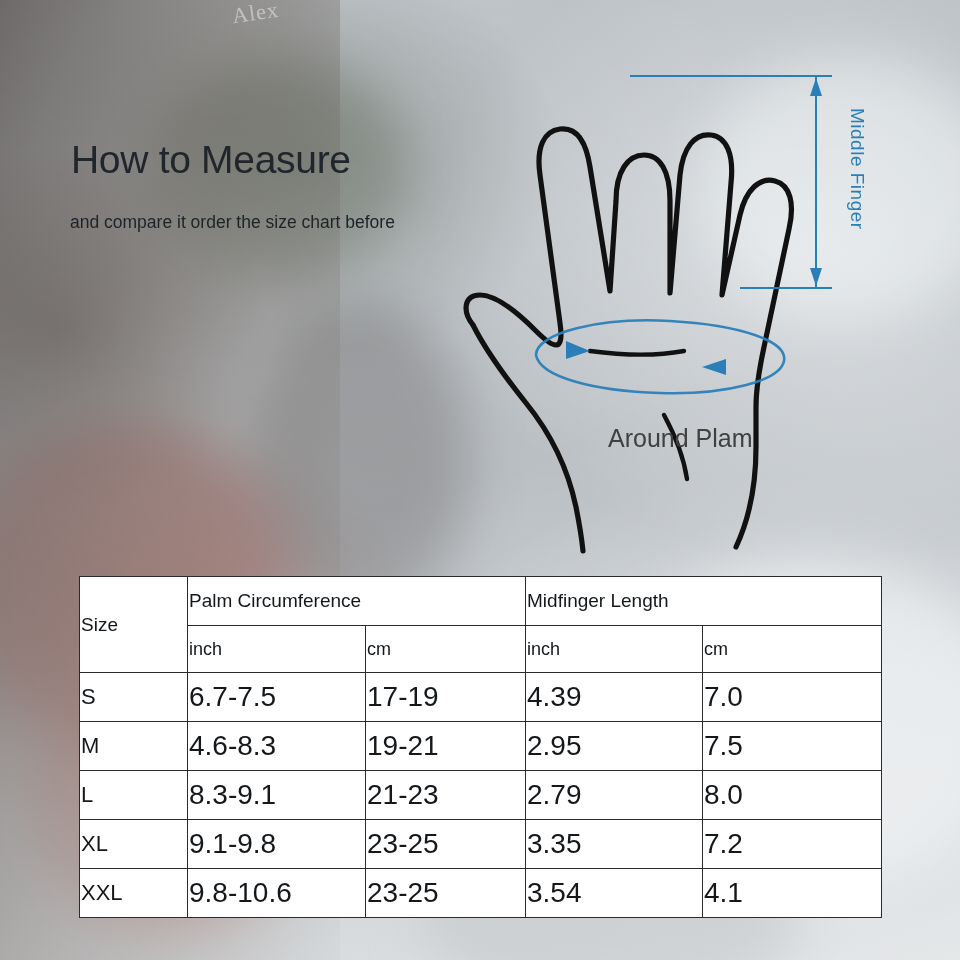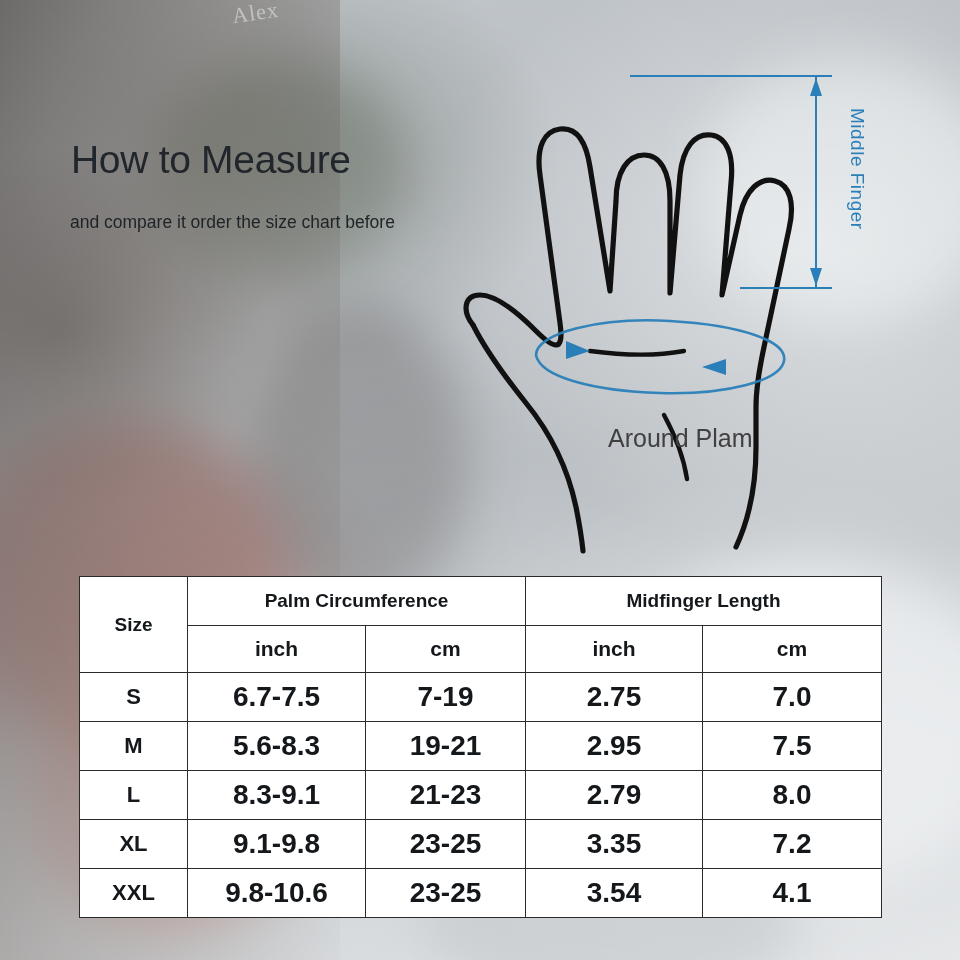--- a/index.html
+++ b/index.html
@@ -123,34 +123,34 @@
     top: 576px;
     width: 802px;
   }
   table.size-table {
     border-collapse: collapse;
     width: 802px;
     table-layout: fixed;
   }
   table.size-table td, table.size-table th {
     border: 1px solid #2b2b2b;
-    text-align: center;
+    text-align: left;
     color: #14181b;
     background: #ffffff;
-    font-weight: bold;
+    font-weight: normal;
   }
   .hdr-row th {
     background: #9c9c9c;
     font-weight: bold;
     font-size: 19px;
     height: 46px;
     color: #16191c;
   }
   .sub-row td {
-    font-size: 21px;
+    font-size: 18px;
     height: 44px;
   }
   .data-row td {
     font-size: 28px;
     height: 46px;
   }
   .data-row td.size-cell {
     font-size: 22px;
   }
   .col-size { width: 108px; }
@@ -258,27 +258,27 @@
           <td>inch</td>
           <td>cm</td>
           <td>inch</td>
           <td>cm</td>
         </tr>
       </thead>
       <tbody>
         <tr class="data-row">
           <td class="size-cell">S</td>
           <td>6.7-7.5</td>
-          <td>7-19</td>
-          <td>2.75</td>
+          <td>17-19</td>
+          <td>4.39</td>
           <td>7.0</td>
         </tr>
         <tr class="data-row">
           <td class="size-cell">M</td>
-          <td>5.6-8.3</td>
+          <td>4.6-8.3</td>
           <td>19-21</td>
           <td>2.95</td>
           <td>7.5</td>
         </tr>
         <tr class="data-row">
           <td class="size-cell">L</td>
           <td>8.3-9.1</td>
           <td>21-23</td>
           <td>2.79</td>
           <td>8.0</td>

